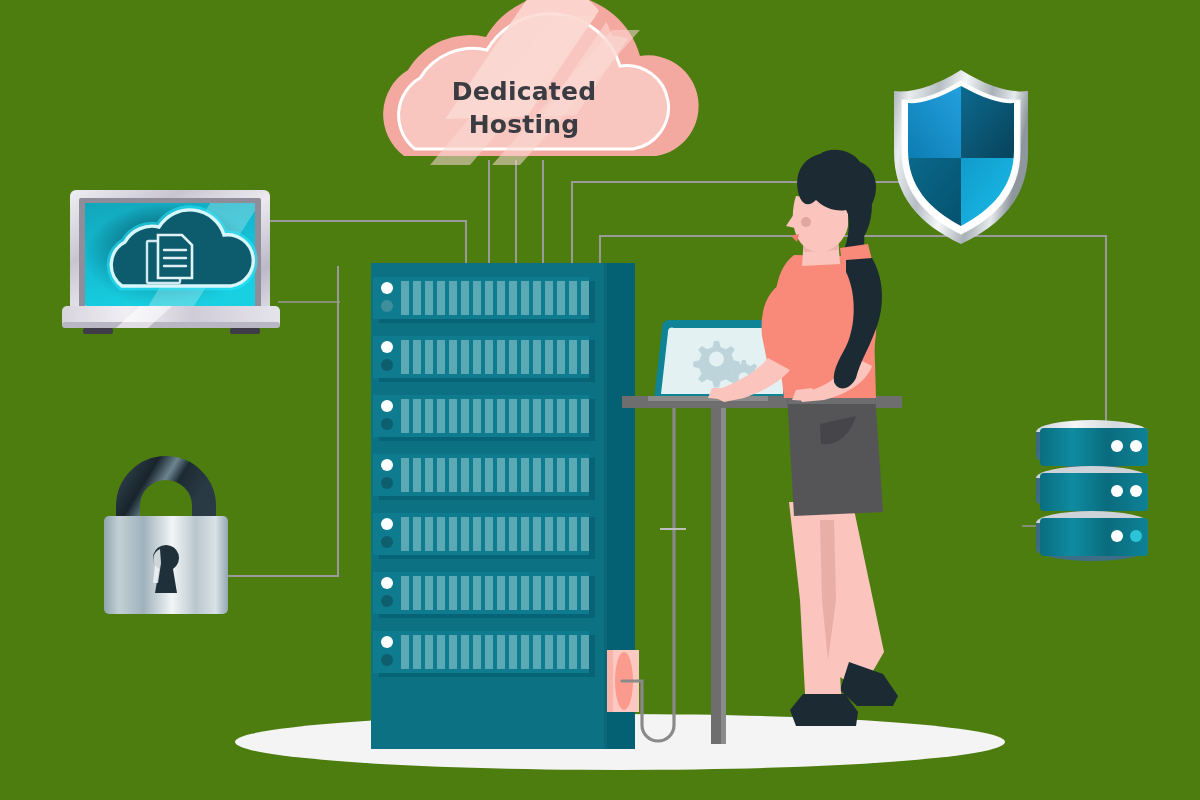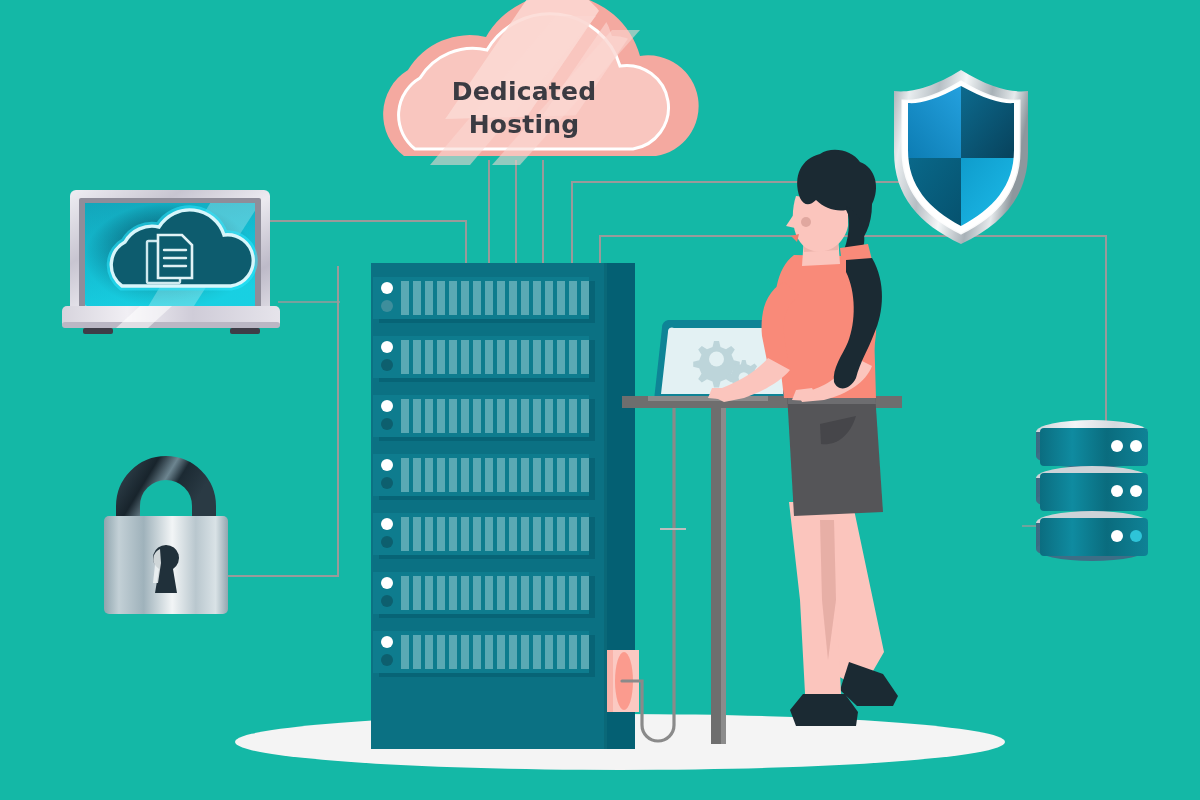--- a/index.html
+++ b/index.html
@@ -1,18 +1,18 @@
 <!DOCTYPE html>
 <html><head>
 <meta charset="utf-8">
 <title>Dedicated Hosting Illustration</title>
 <style>
   html,body{margin:0;padding:0;background:#ffffff;}
   body{width:1200px;height:800px;overflow:hidden;font-family:"DejaVu Sans",sans-serif;}
-  #stage{position:relative;width:1200px;height:800px;background:#14b8a6;overflow:hidden;}
+  #stage{position:relative;width:1200px;height:800px;background:#4d7c0f;overflow:hidden;}
   #stage svg{position:absolute;left:0;top:0;display:block;}
   .cloud-label{
     font-family:"DejaVu Sans",sans-serif;
     font-weight:700;
     font-size:25px;
     fill:#3b3b42;
     letter-spacing:0.2px;
   }
 </style>
 </head>

